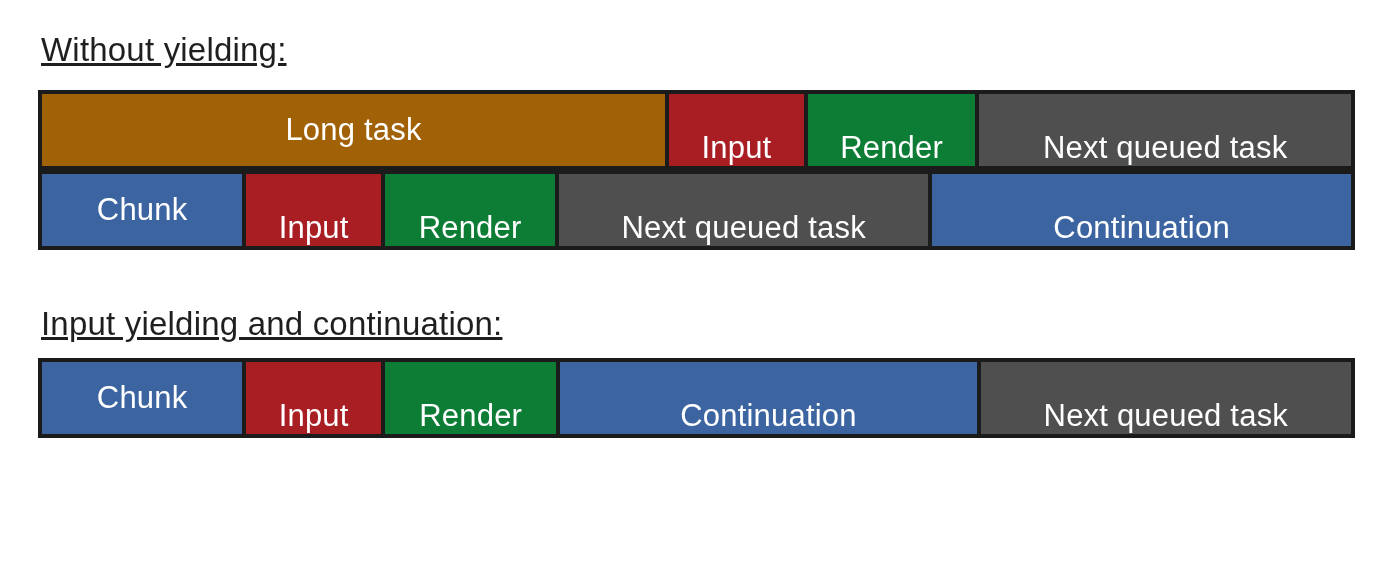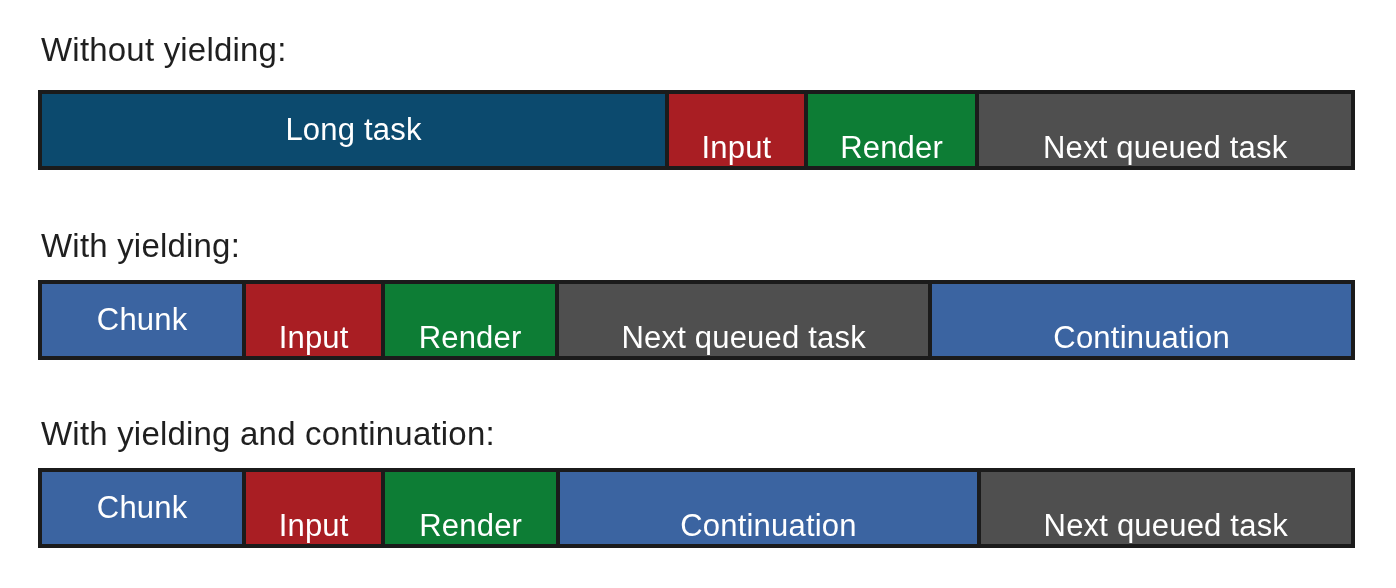--- a/index.html
+++ b/index.html
@@ -10,20 +10,21 @@
     overflow: hidden;
   }
   .diagram { padding: 0 41px 0 38px; }
   .row-heading {
     font-size: 33px;
     line-height: 44px;
     color: #1f1f1f;
     font-weight: 400;
     margin-left: 3px;
     letter-spacing: 0.2px;
+    text-decoration: underline;
   }
   .row-heading.first  { margin-top: 28px; margin-bottom: 18px; }
   .row-heading.second { margin-top: 54px; margin-bottom: 12px; }
   .row-heading.third  { margin-top: 52px; margin-bottom: 12px; }
   .timeline-bar {
     display: flex;
     width: 100%;
     height: 80px;
     border: 4px solid #1b1b1b;
     background: #1b1b1b;
@@ -47,54 +48,53 @@
     letter-spacing: 0.2px;
   }
 </style>
 </head>
 <body>
 
 <div class="diagram">
 
   <div class="row-heading first">Without yielding:</div>
   <div class="timeline-bar">
-    <div class="segment" style="width: 47.6%; background: #0c4a6e;">
+    <div class="segment" style="width: 47.6%; background: #a16207;">
       <span class="segment-label">Long task</span>
     </div>
     <div class="segment" style="width: 10.6%; background: rgb(169, 30, 35);">
       <span class="segment-label">Input</span>
     </div>
     <div class="segment" style="width: 13.1%; background: rgb(13, 125, 53);">
       <span class="segment-label">Render</span>
     </div>
     <div class="segment" style="width: 28.7%; background: rgb(79, 79, 79);">
       <span class="segment-label">Next queued task</span>
     </div>
   </div>
 
-  <div class="row-heading second">With yielding:</div>
   <div class="timeline-bar">
     <div class="segment" style="width: 15.3%; background: rgb(59, 100, 161);">
       <span class="segment-label">Chunk</span>
     </div>
     <div class="segment" style="width: 10.6%; background: rgb(169, 30, 35);">
       <span class="segment-label">Input</span>
     </div>
     <div class="segment" style="width: 13.3%; background: rgb(13, 125, 53);">
       <span class="segment-label">Render</span>
     </div>
     <div class="segment" style="width: 28.5%; background: rgb(79, 79, 79);">
       <span class="segment-label">Next queued task</span>
     </div>
     <div class="segment" style="width: 32.3%; background: rgb(59, 100, 161);">
       <span class="segment-label">Continuation</span>
     </div>
   </div>
 
-  <div class="row-heading third">With yielding and continuation:</div>
+  <div class="row-heading third">Input yielding and continuation:</div>
   <div class="timeline-bar">
     <div class="segment" style="width: 15.3%; background: rgb(59, 100, 161);">
       <span class="segment-label">Chunk</span>
     </div>
     <div class="segment" style="width: 10.6%; background: rgb(169, 30, 35);">
       <span class="segment-label">Input</span>
     </div>
     <div class="segment" style="width: 13.4%; background: rgb(13, 125, 53);">
       <span class="segment-label">Render</span>
     </div>

